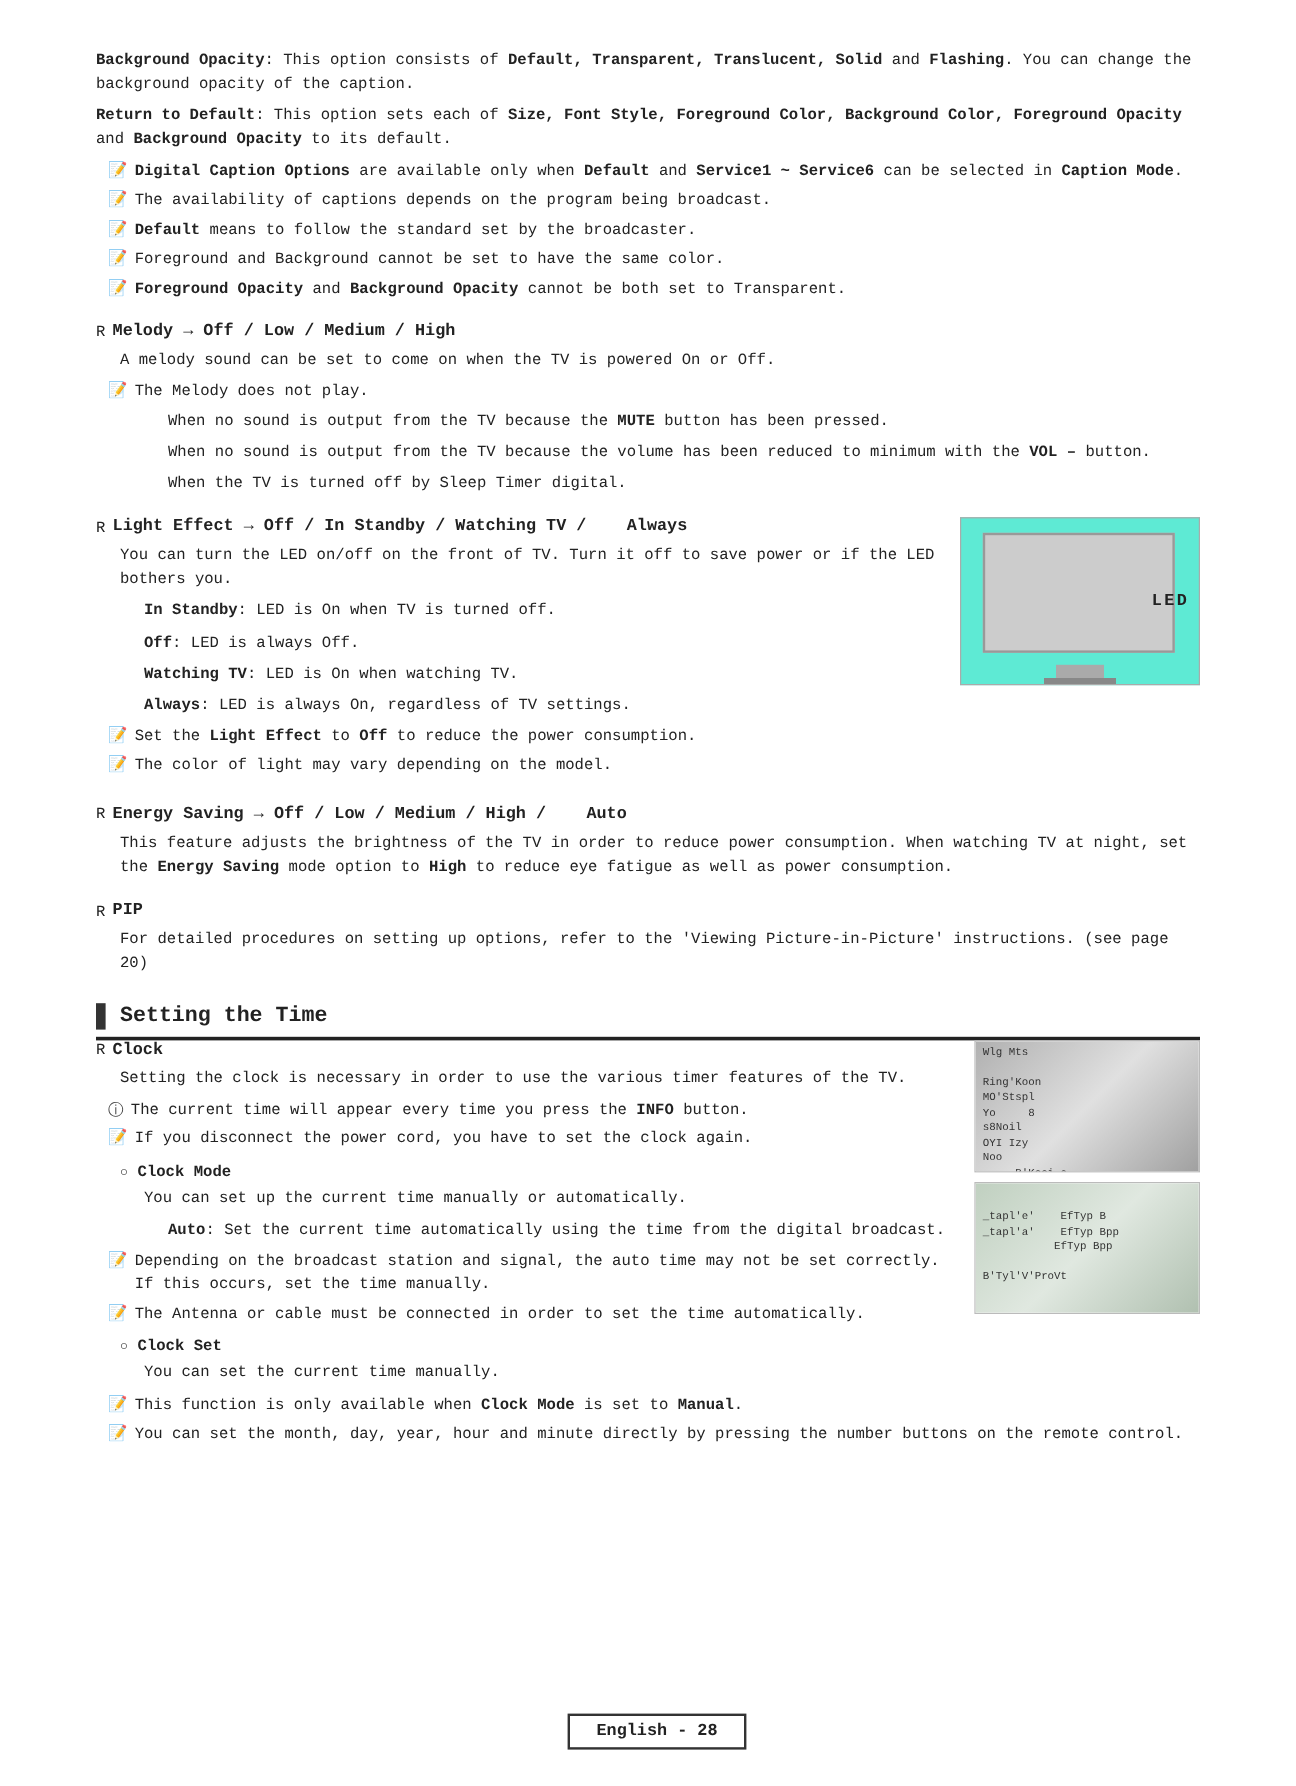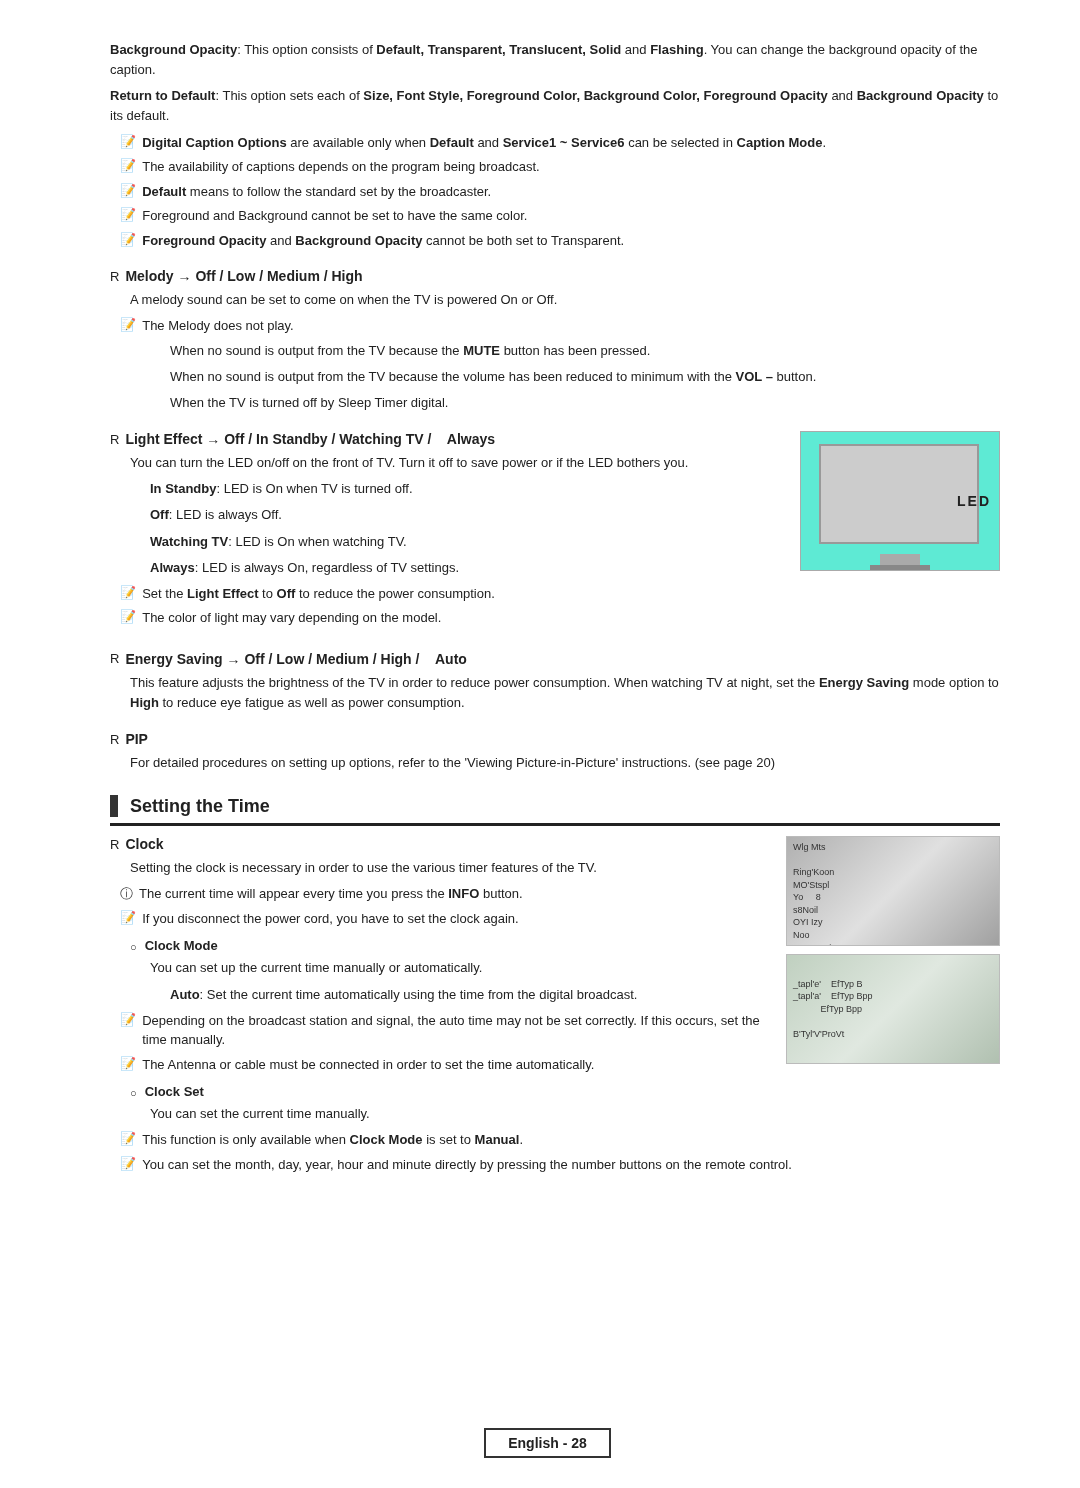--- a/index.html
+++ b/index.html
@@ -7,27 +7,27 @@
       background: #fff;
       font-family: Arial, sans-serif;
       font-size: 13px;
       color: #222;
       width: 1080px;
       min-height: 1488px;
     }
     .page {
       width: 1080px;
       min-height: 1488px;
-      padding: 40px 80px 60px 110px;
+      padding: 40px 80px 60px 80px;
       position: relative;
+      font-family: Liberation Mono, monospace;
     }
     .section-heading {
       font-size: 18px;
       font-weight: bold;
-      margin-bottom: 10px;
       border-bottom: 3px solid #222;
       padding-bottom: 6px;
       display: flex;
       align-items: center;
       gap: 8px;
     }
     .section-heading-bar {
       display: inline-block;
       width: 8px;
       height: 22px;
@@ -124,21 +124,21 @@
     }
     .clock-images {
       float: right;
       margin-left: 20px;
       margin-bottom: 10px;
       display: flex;
       flex-direction: column;
       gap: 8px;
     }
     .clock-img-box {
-      width: 214px;
+      width: 188px;
       height: 110px;
       border: 1px solid #bbb;
       background: #0f172a;
       position: relative;
       overflow: hidden;
     }
     .clock-img-inner {
       width: 100%;
       height: 100%;
       background: linear-gradient(135deg, #b0b0b0, #e0e0e0, #a0a0a0);

